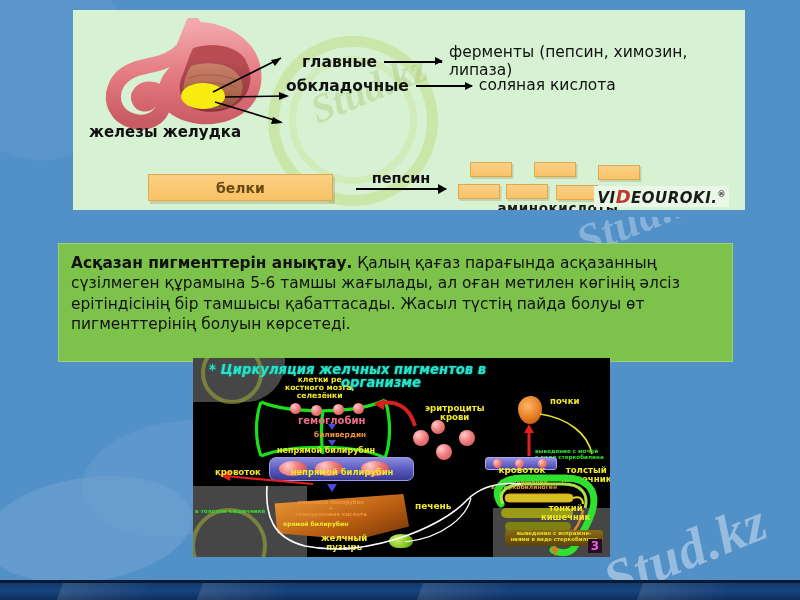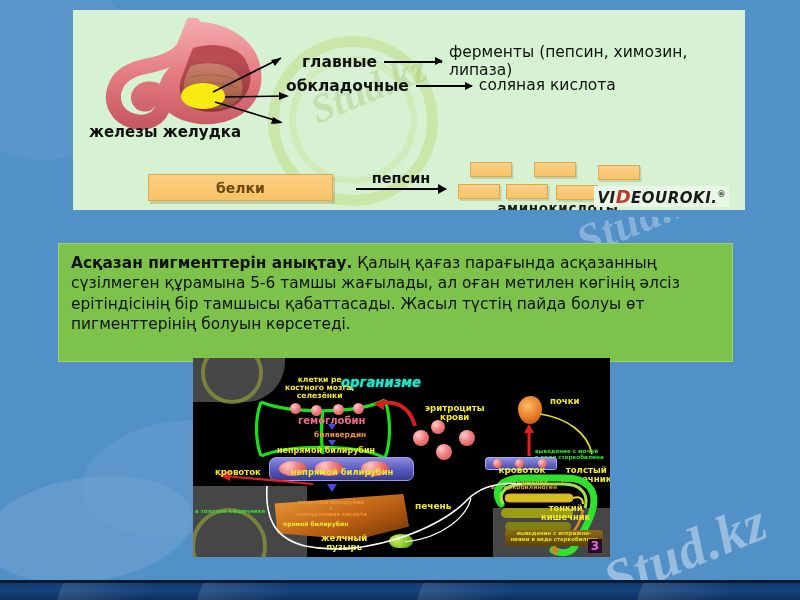--- a/index.html
+++ b/index.html
@@ -416,20 +416,21 @@
   </div>
 
   <div class="fig-bottom">
 
     <div class="fb-darkcorner fb-c1"></div>
     <div class="fb-darkcorner fb-c2"></div>
     <div class="fb-darkcorner fb-c3"></div>
     <div class="fb-ring" style="left:8px;  top:-16px; width:62px; height:62px;"></div>
     <div class="fb-ring" style="left:-2px; top:150px; width:76px; height:76px;"></div>
 
+    <div class="fb-title">* Циркуляция желчных пигментов в</div>
     <div class="fb-title2">организме</div>
 
     <div class="fb-lbl y" style="left:92px; top:18px; font-size:7.6px;">
       <span>клетки ре</span><br>
       <span>костного мозга,</span><br>
       <span>селезёнки</span>
     </div>
 
     <svg style="position:absolute;left:60px;top:38px;width:140px;height:65px;" viewBox="0 0 140 65">
       <path d="M8,6 C38,18 104,18 132,4" fill="none" stroke="#19e019" stroke-width="3.2"></path>

